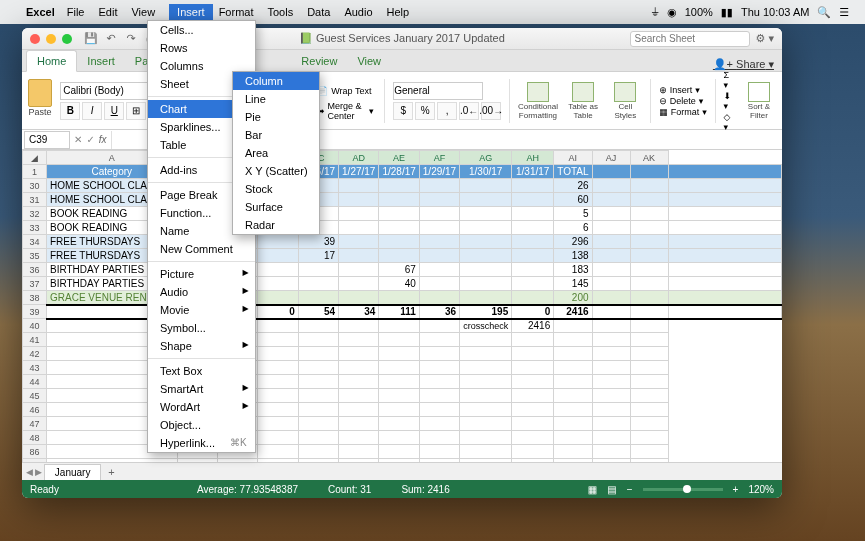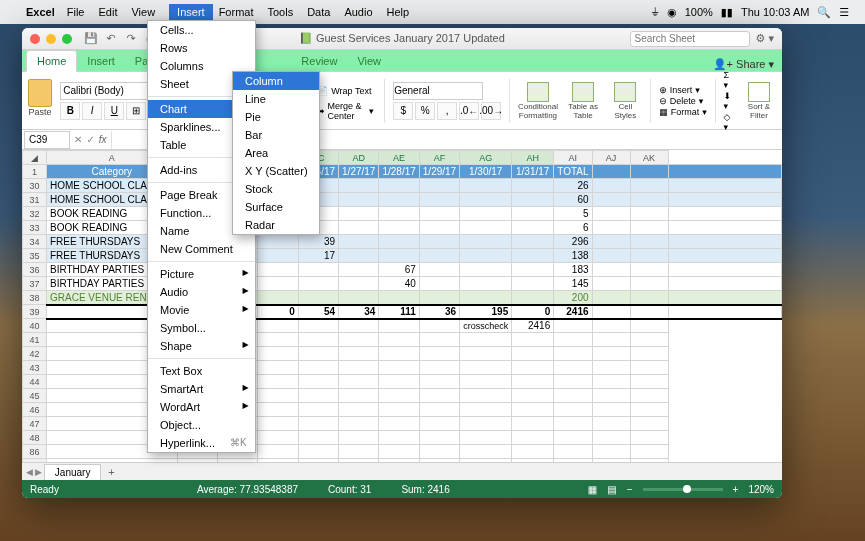--- a/index.html
+++ b/index.html
@@ -20,24 +20,24 @@
 .traffic { display: flex; gap: 6px; }
 .traffic span { width: 10px; height: 10px; border-radius: 50%; display: block; }
 .tl-red { background: #ff5f57; } .tl-yel { background: #ffbd2e; } .tl-grn { background: #28c940; }
 .qat { display: flex; gap: 6px; margin-left: 12px; }
 .qat span { width: 14px; height: 14px; opacity: 0.6; font-size: 11px; display: flex; align-items: center; justify-content: center; }
 .doc-title { position: absolute; left: 0; right: 0; text-align: center; font-size: 11px; color: #555; pointer-events: none; }
 .search-box { margin-left: auto; width: 120px; height: 16px; border: 1px solid #ccc; border-radius: 3px; font-size: 10px; padding: 0 4px; color: #999; background: #fff; }
 .gear { margin-left: 6px; font-size: 11px; color: #666; }
 
 
-.ribbon-tabs { height: 22px; background: #86efac; display: flex; align-items: flex-end; border-bottom: 1px solid #d0d0d0; padding-left: 4px; }
+.ribbon-tabs { height: 22px; background: #e5e5e5; display: flex; align-items: flex-end; border-bottom: 1px solid #d0d0d0; padding-left: 4px; }
 .ribbon-tabs .tab { font-size: 11px; padding: 4px 10px; color: #2e7d32; cursor: default; }
 .ribbon-tabs .tab.active { background: #fff; border: 1px solid #d0d0d0; border-bottom: 1px solid #fff; color: #217346; font-weight: 500; border-radius: 3px 3px 0 0; position: relative; top: 1px; }
-.ribbon-tabs .share { margin-left: auto; margin-right: 8px; font-size: 11px; color: #333; }
+.ribbon-tabs .share { margin-left: auto; margin-right: 8px; font-size: 11px; color: #333; text-decoration: underline; }
 
 
 .ribbon { height: 58px; background: #fff; border-bottom: 1px solid #d0d0d0; display: flex; align-items: center; padding: 4px 6px; gap: 8px; }
 .ribbon-group { display: flex; flex-direction: column; gap: 2px; }
 .paste-btn { width: 34px; height: 44px; display: flex; flex-direction: column; align-items: center; font-size: 9px; color: #444; }
 .paste-btn .icon { width: 24px; height: 28px; background: #f4c869; border: 1px solid #cba23f; border-radius: 2px; }
 .font-row { display: flex; gap: 2px; align-items: center; }
 .font-select { width: 90px; height: 18px; font-size: 10px; border: 1px solid #ccc; background: #fff; padding: 0 2px; }
 .size-select { width: 36px; height: 18px; font-size: 10px; border: 1px solid #ccc; background: #fff; text-align: center; }
 .btn-sm { width: 20px; height: 18px; border: 1px solid #ddd; background: #fafafa; font-size: 10px; display: flex; align-items: center; justify-content: center; }

